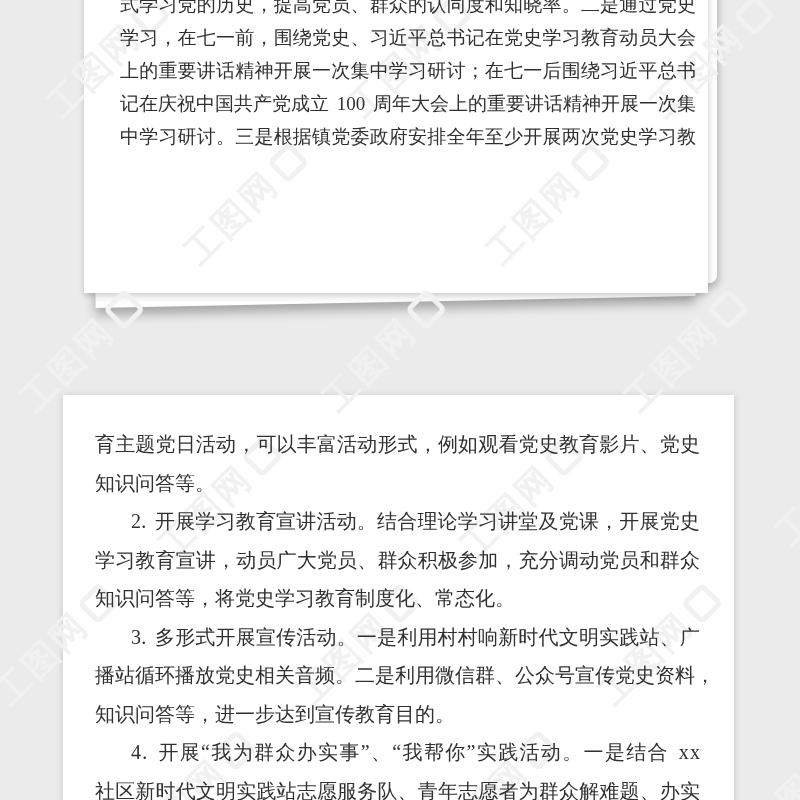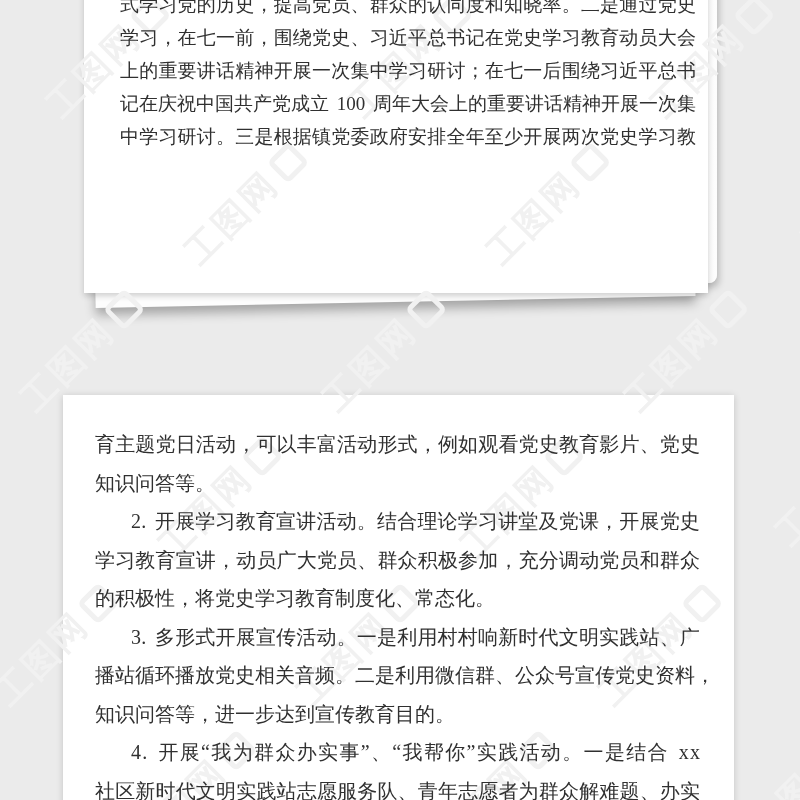--- a/index.html
+++ b/index.html
@@ -331,21 +331,21 @@
           <span>充</span>
           <span>分</span>
           <span>调</span>
           <span>动</span>
           <span>党</span>
           <span>员</span>
           <span>和</span>
           <span>群</span>
           <span>众</span>
         </div>
-        <div class="tline">的积极性，将党史学习教育制度化、常态化。</div>
+        <div class="tline">知识问答等，将党史学习教育制度化、常态化。</div>
         <div class="tline just ind">
           <span>3</span>
           <span>.</span>
           <span class="sp"></span>
           <span>多</span>
           <span>形</span>
           <span>式</span>
           <span>开</span>
           <span>展</span>
           <span>宣</span>

